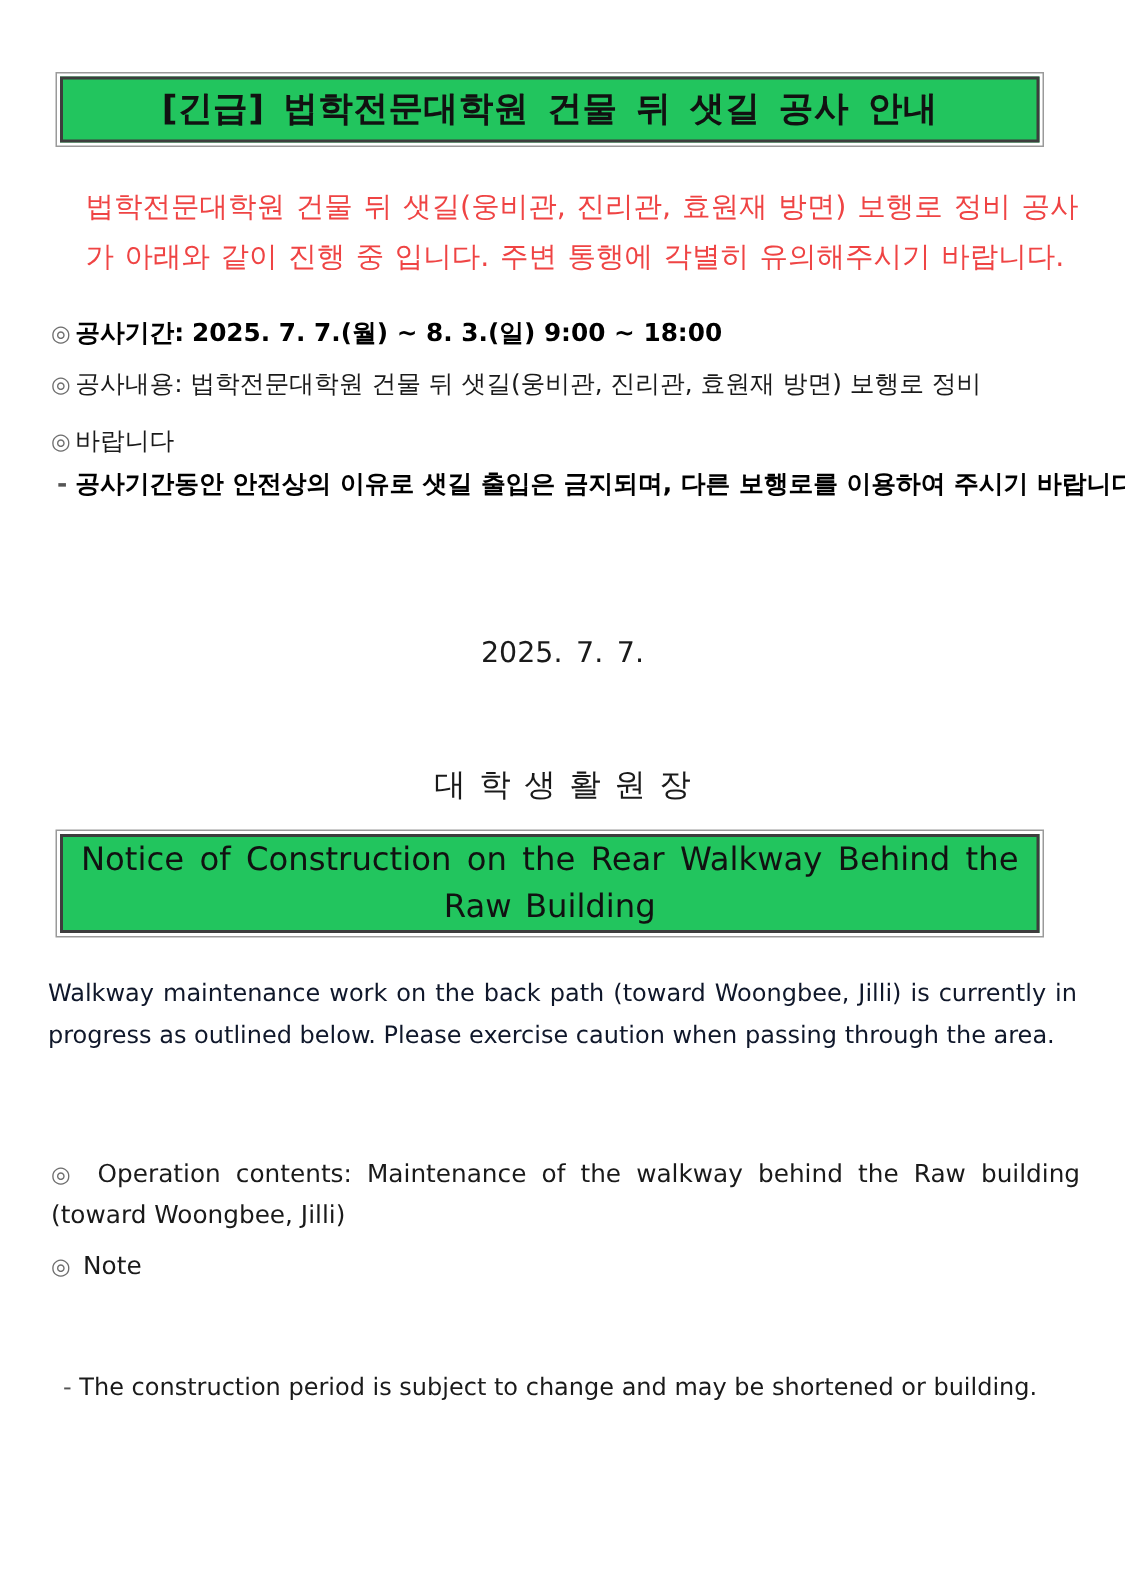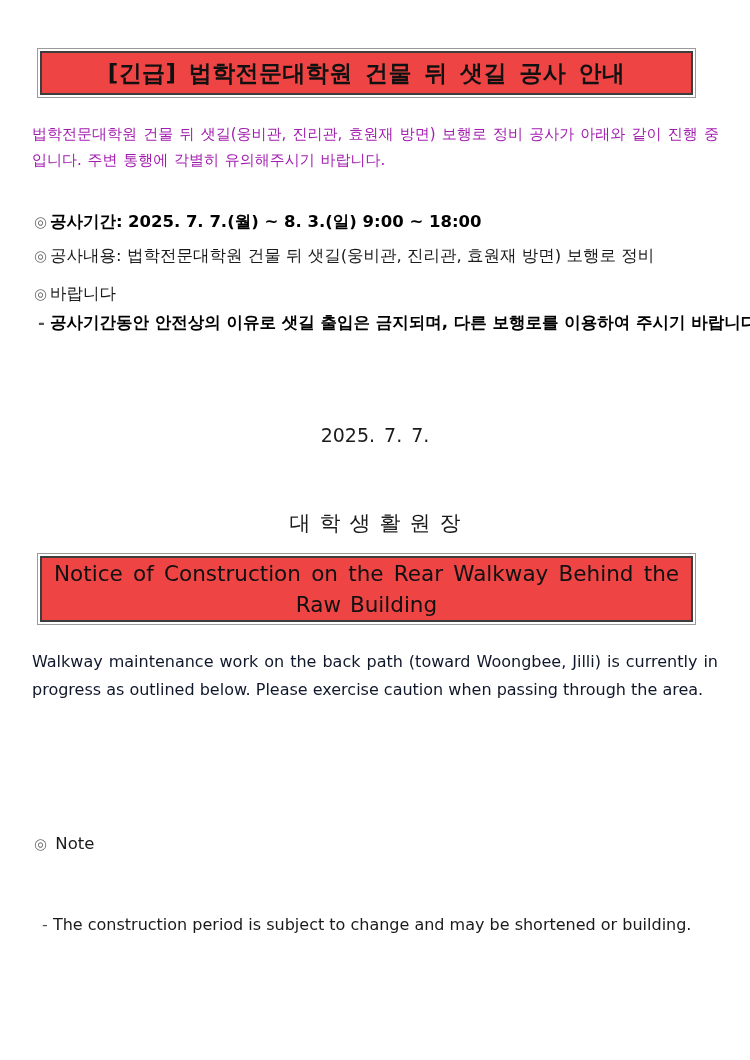--- a/index.html
+++ b/index.html
@@ -27,21 +27,21 @@
   .title-box {
     position: absolute;
     box-sizing: border-box;
     border: 1px solid #9a9a9a;
     padding: 2px;
     background: #ffffff;
   }
   .title-box-inner {
     box-sizing: border-box;
     border: 2px solid #3d3d3d;
-    background: #ef4444;
+    background: #22c55e;
     height: 100%;
     display: flex;
     align-items: center;
     justify-content: center;
   }
   .title-text-ko {
     font-size: 23px;
     font-weight: 600;
     letter-spacing: 0.4px;
     word-spacing: 4px;
@@ -70,26 +70,27 @@
     display: block;
     text-align: center;
   }
 
   
   .tblock {
     position: absolute;
     box-sizing: border-box;
   }
   .para {
-    font-size: 15px;
+    font-size: 19px;
     line-height: 1.72;
     text-align: justify;
     text-align-last: left;
-    color: #a21caf;
+    color: #ef4444;
     word-spacing: 1px;
+    margin-left: 25px;
   }
   .para-en {
     font-size: 16px;
     line-height: 1.78;
     text-align: justify;
     text-align-last: left;
     color: #0f172a;
   }
 
   .item {
@@ -201,20 +202,27 @@
         <span class="ln2">Raw Building</span>
       </div>
     </div>
   </div>
 
   <div class="tblock" style="left:32px; top:648px; width:686px;">
     <div class="para-en">Walkway maintenance work on the back path (toward Woongbee, Jilli) is currently in progress as outlined below. Please exercise caution when passing through the area.</div>
   </div>
 
 
+  <div class="tblock" style="left:34px; top:770px; width:686px;">
+    <div class="item-wrap">
+      <span class="marker">◎</span>
+      <span>Operation contents:</span>
+      <span>Maintenance of the walkway behind the Raw building (toward Woongbee, Jilli)</span>
+    </div>
+  </div>
 
   <div class="tblock" style="left:34px; top:831px; width:686px;">
     <div class="item">
       <span class="marker">◎</span>
       <span>Note</span>
     </div>
   </div>
 
 
   <div class="tblock" style="left:42px; top:912px; width:677px;">

